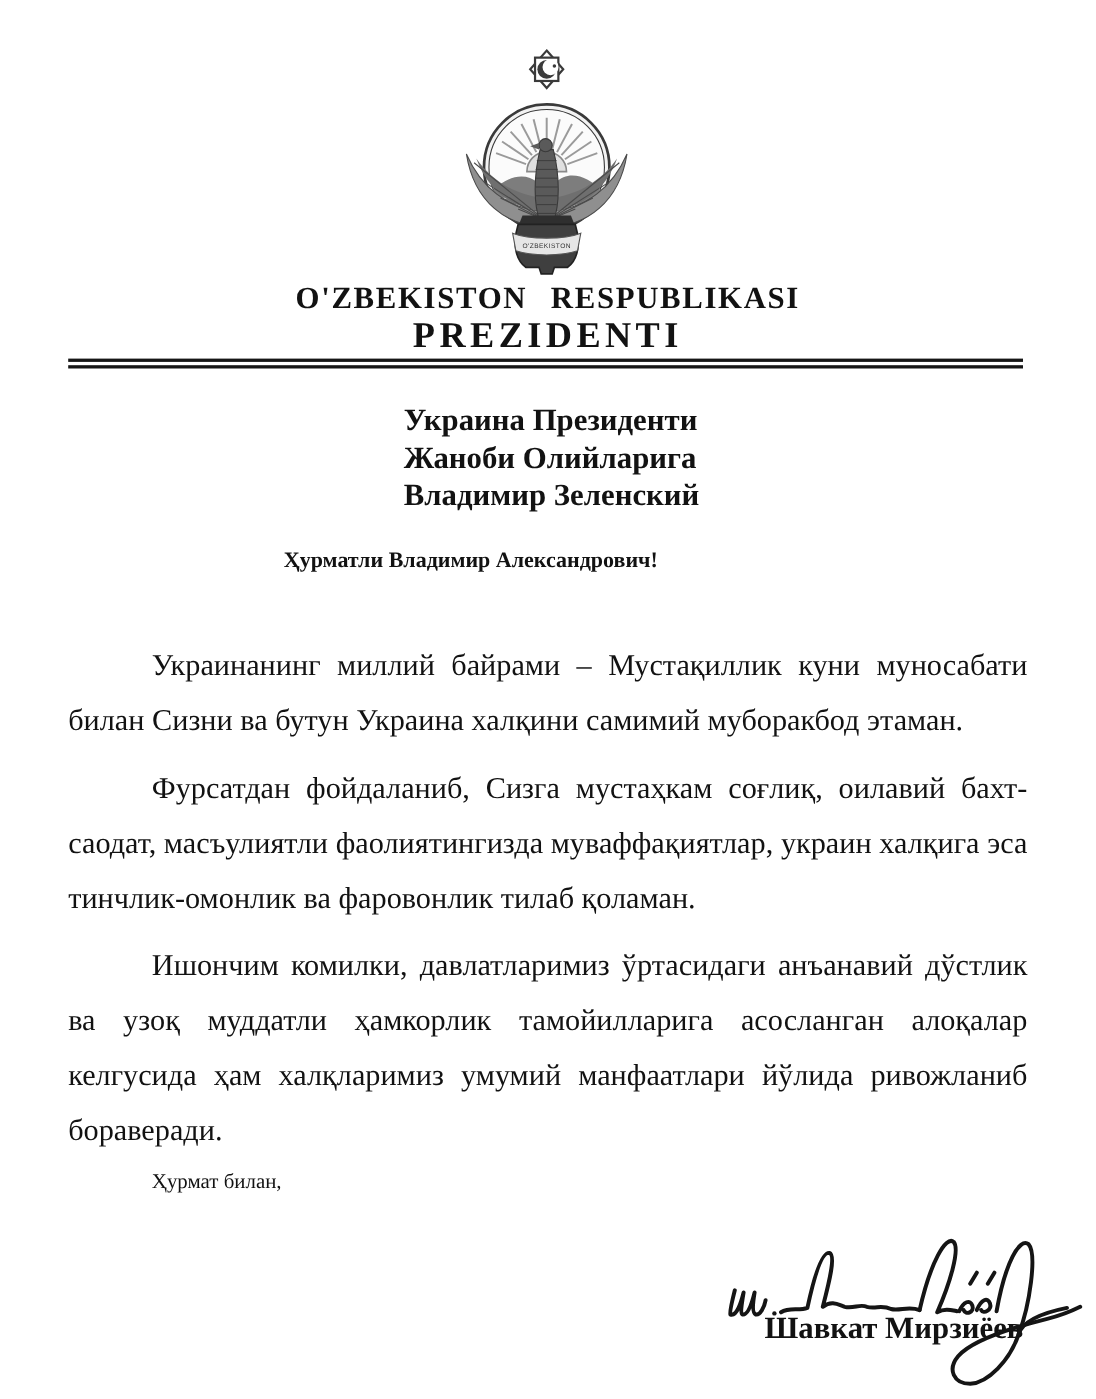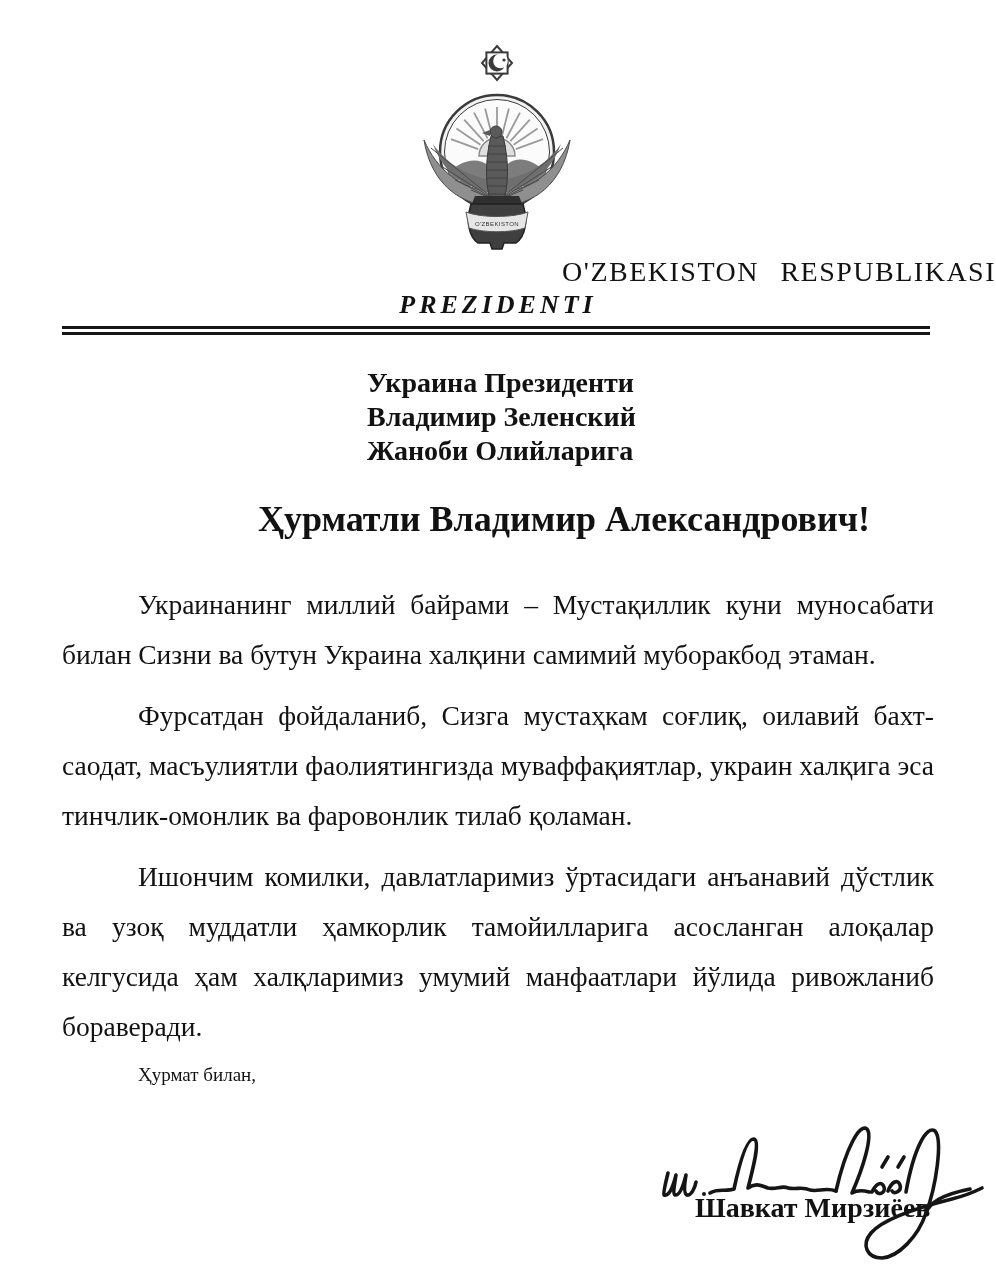--- a/index.html
+++ b/index.html
@@ -20,33 +20,31 @@
     height: 212px;
   }
   .letterhead {
     position: absolute;
     left: 0;
     top: 256px;
     width: 100%;
     text-align: center;
   }
   .lh1 {
-    font-weight: normal;
+    font-weight: bold;
     font-size: 28px;
     line-height: 31px;
     letter-spacing: 1.5px;
     word-spacing: 13px;
-    text-align: right;
   }
   .lh2 {
     font-weight: bold;
-    font-size: 26px;
+    font-size: 33px;
     line-height: 36px;
     letter-spacing: 4px;
-    font-style: italic;
   }
   .double-rule {
     position: absolute;
     left: 62px;
     top: 326px;
     width: 868px;
     height: 3px;
     border-top: 3px solid #161616;
     border-bottom: 3px solid #161616;
   }
@@ -57,21 +55,21 @@
     font-weight: bold;
     font-size: 28px;
     line-height: 34px;
     white-space: nowrap;
   }
   .salutation {
     position: absolute;
     left: 258px;
     top: 498px;
     font-weight: bold;
-    font-size: 36px;
+    font-size: 20px;
     white-space: nowrap;
   }
   .body-text {
     position: absolute;
     left: 62px;
     top: 580px;
     width: 872px;
     font-size: 27.5px;
     text-align: justify;
   }
@@ -195,22 +193,22 @@
 
   <div class="letterhead">
     <div class="lh1">O'ZBEKISTON RESPUBLIKASI</div>
     <div class="lh2">PREZIDENTI</div>
   </div>
 
   <div class="double-rule"></div>
 
   <div class="recipient">
     <div>Украина Президенти</div>
+    <div>Жаноби Олийларига</div>
     <div>Владимир Зеленский</div>
-    <div>Жаноби Олийларига</div>
   </div>
 
   <div class="salutation">Ҳурматли Владимир Александрович!</div>
 
   <div class="body-text">
     <p>Украинанинг миллий байрами – Мустақиллик куни муносабати билан Сизни ва бутун Украина халқини самимий муборакбод этаман.</p>
     <p>Фурсатдан фойдаланиб, Сизга мустаҳкам соғлиқ, оилавий бахт-саодат, масъулиятли фаолиятингизда муваффақиятлар, украин халқига эса тинчлик-омонлик ва фаровонлик тилаб қоламан.</p>
     <p>Ишончим комилки, давлатларимиз ўртасидаги анъанавий дўстлик ва узоқ муддатли ҳамкорлик тамойилларига асосланган алоқалар келгусида ҳам халқларимиз умумий манфаатлари йўлида ривожланиб бораверади.</p>
   </div>
 

